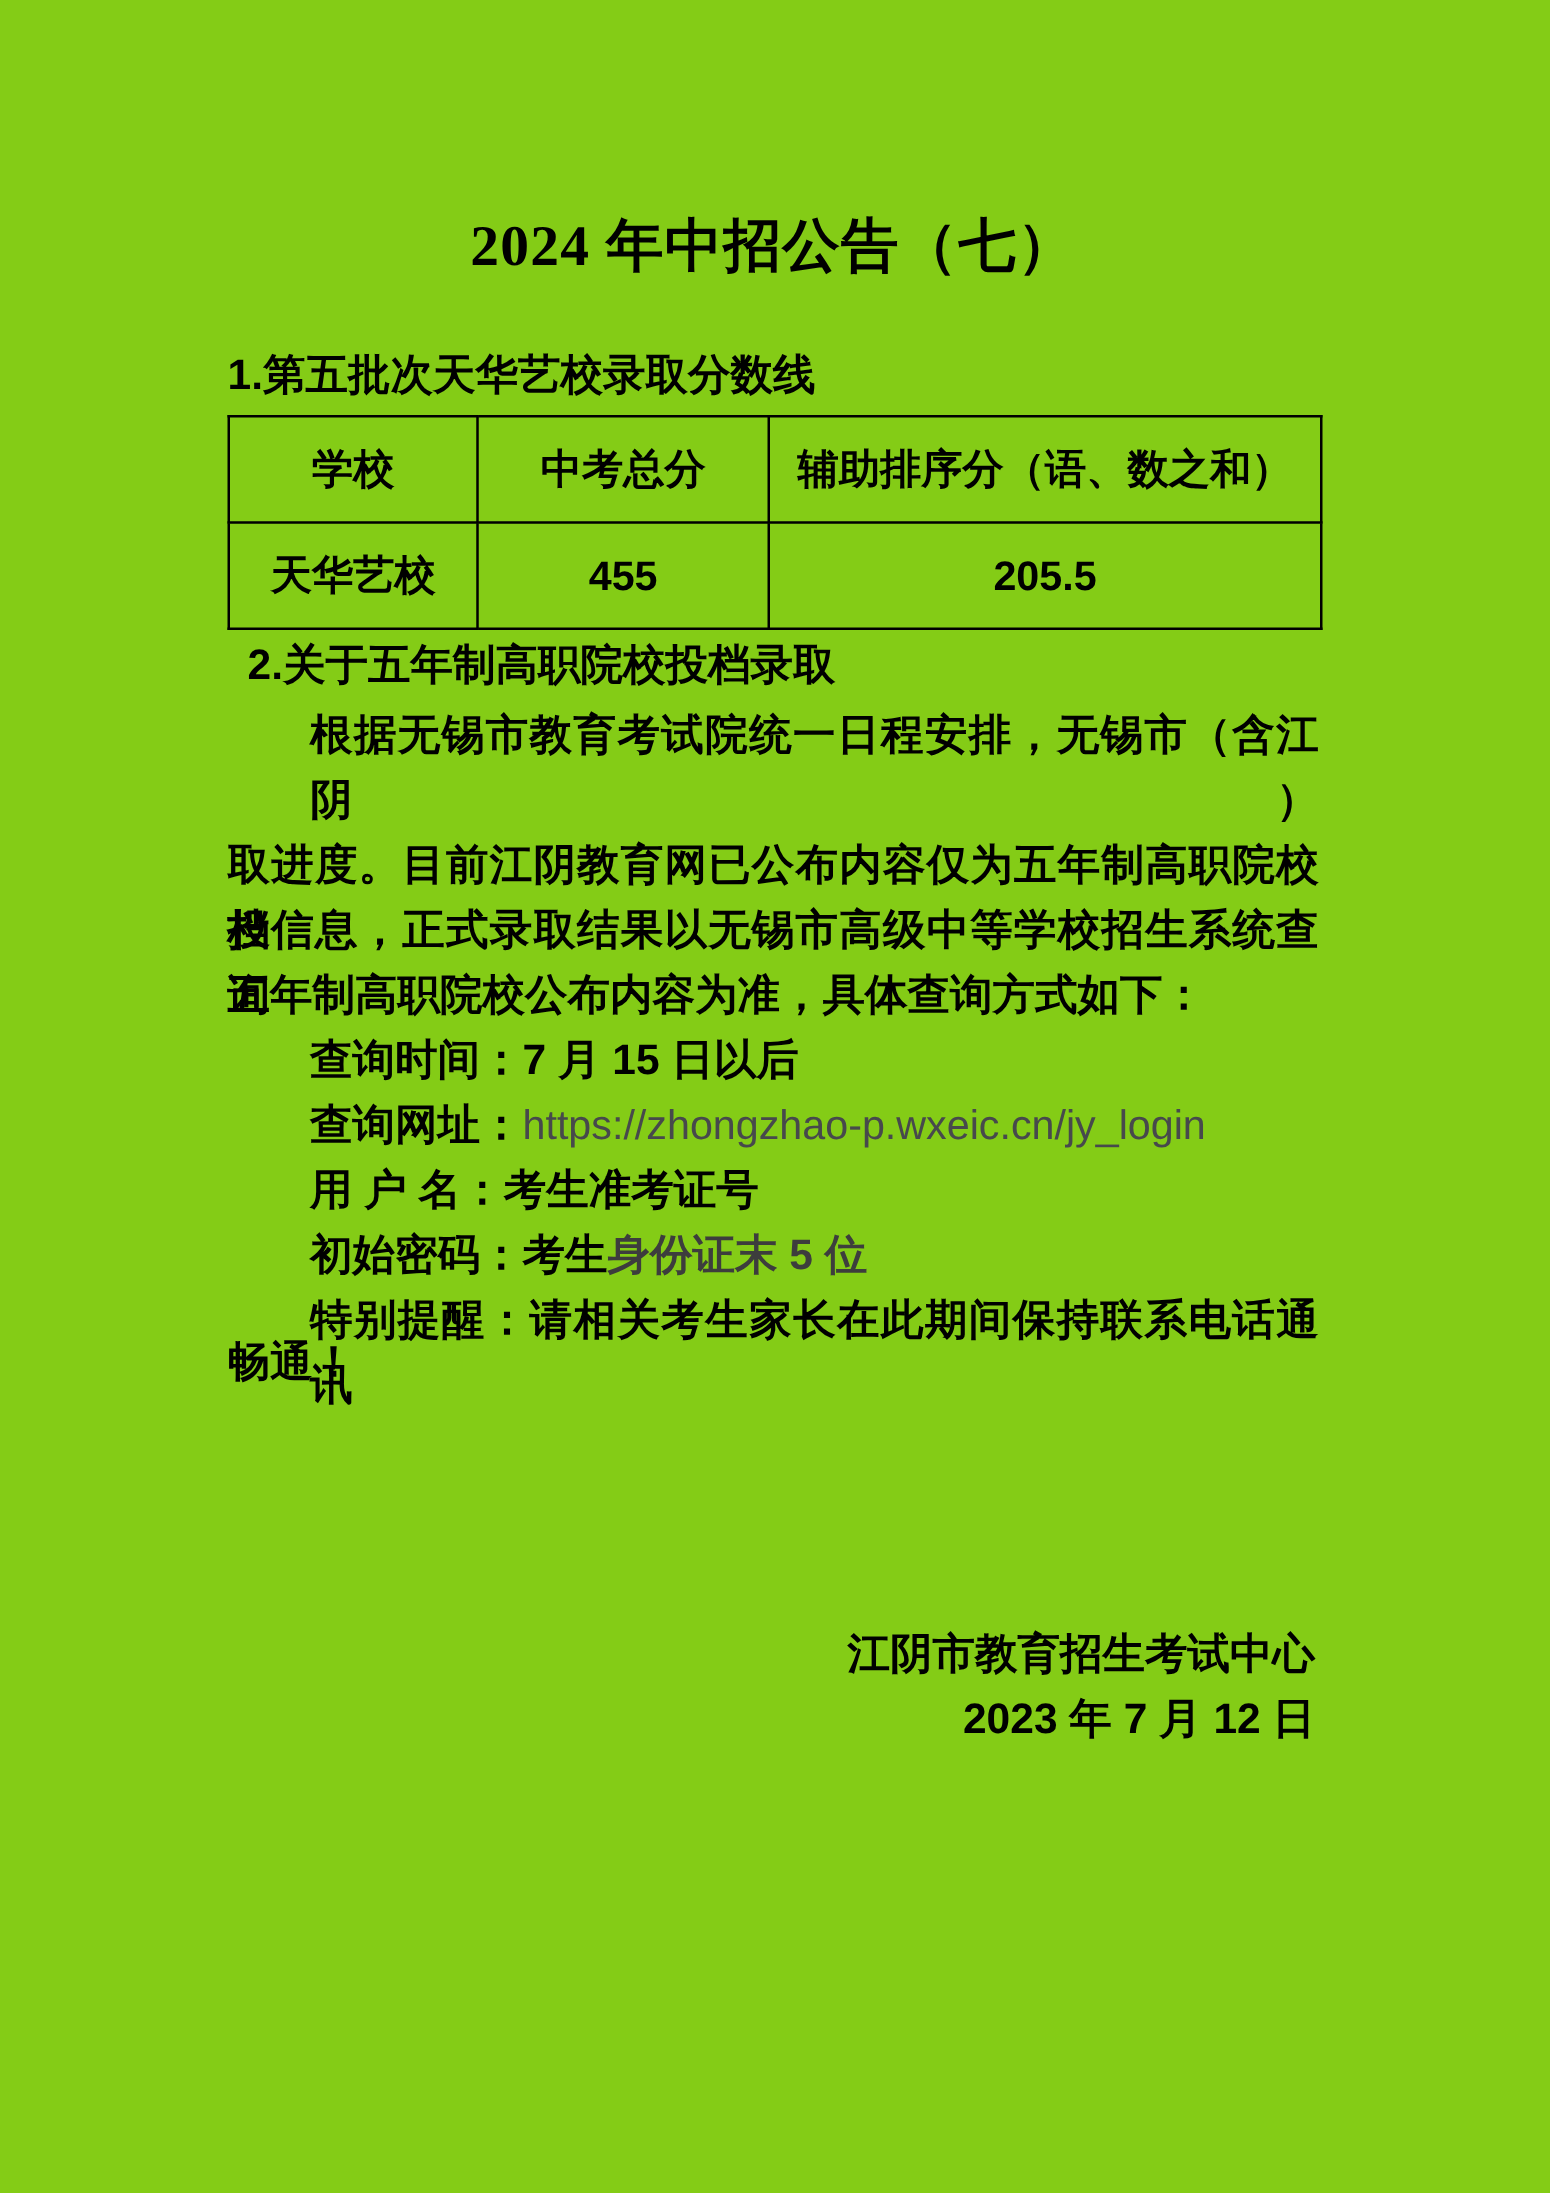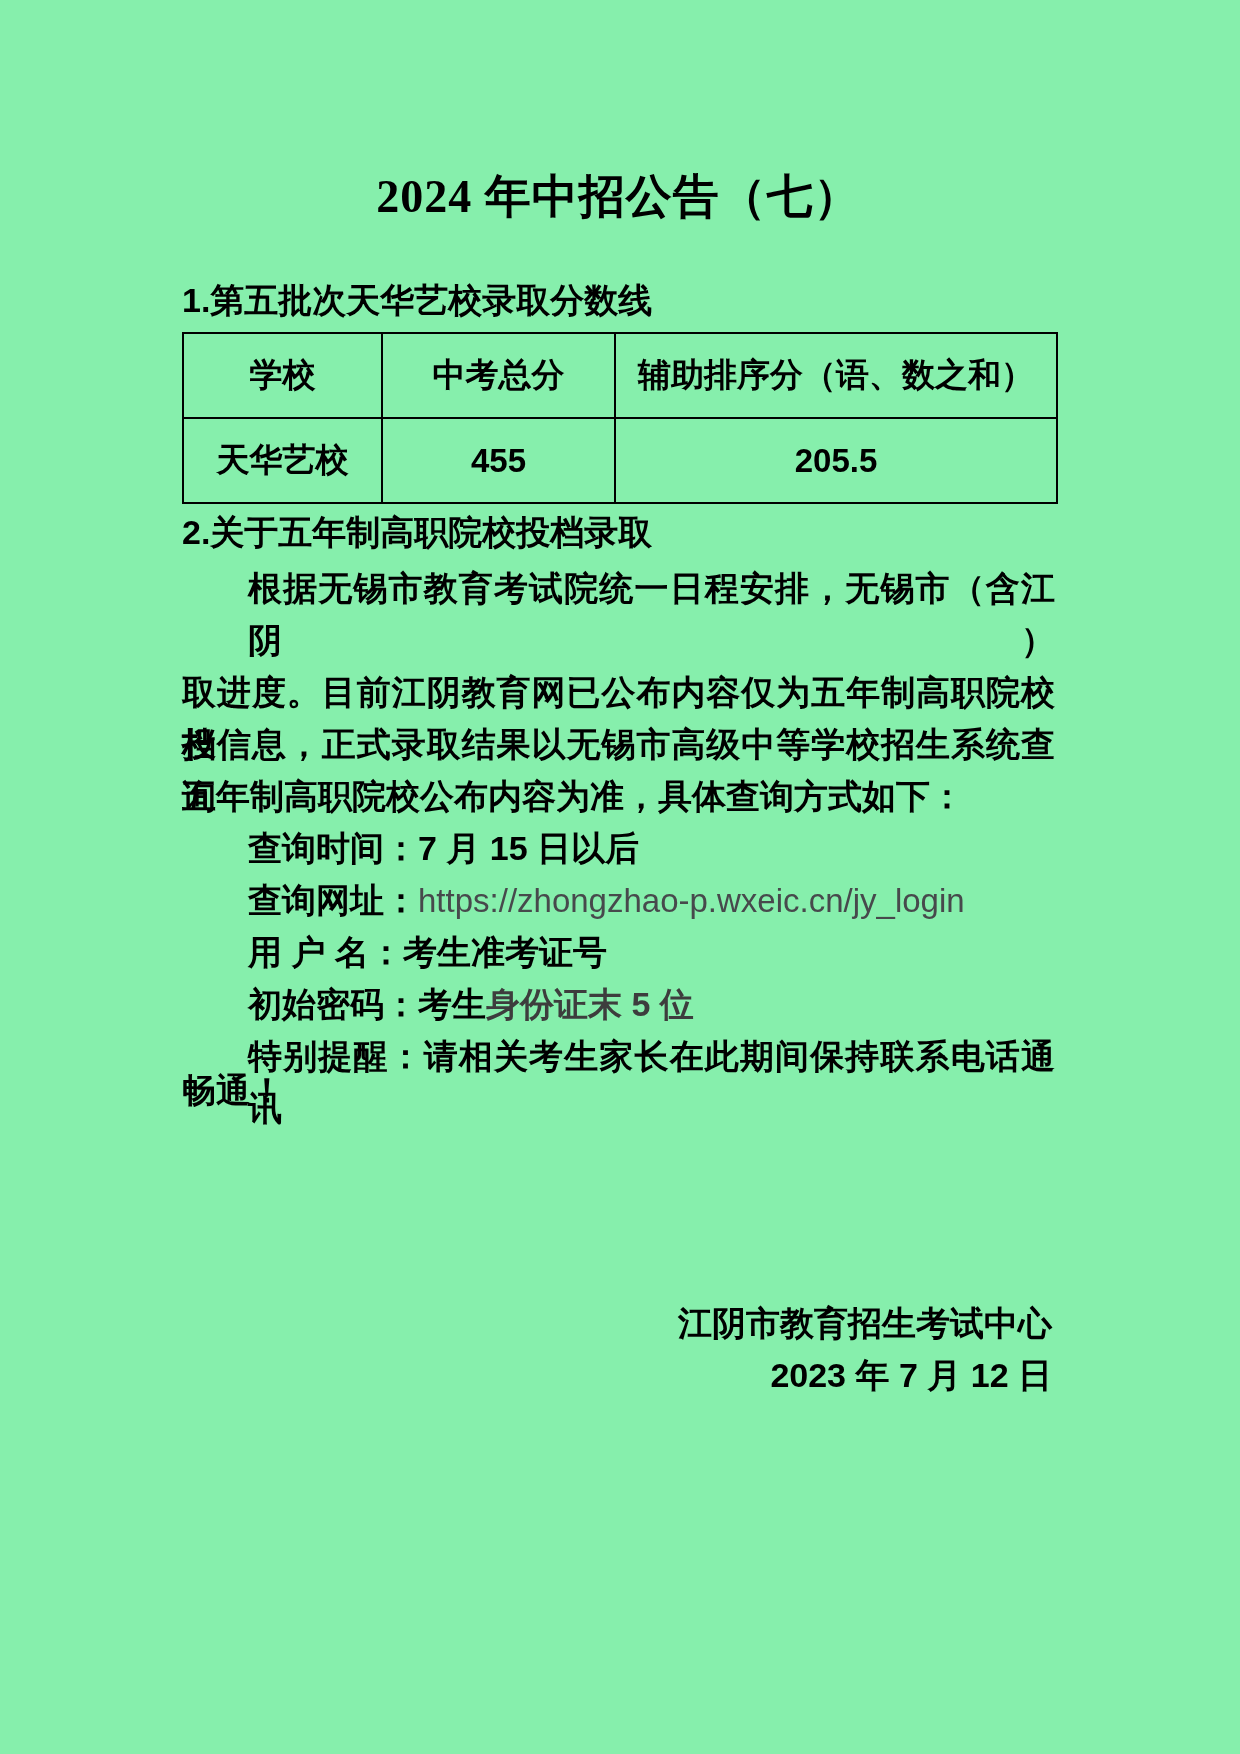--- a/index.html
+++ b/index.html
@@ -1,41 +1,41 @@
 <!DOCTYPE html>
 <html style="--text-color: #000000; --url-color: #47494c; --muted-color: #3d3d3d;"><head>
 <meta charset="utf-8">
 <style>
   html,body{margin:0;padding:0;background:#ffffff;}
   .page{
     position:relative;
     width:1240px;
     height:1754px;
-    background:#86efac;
+    background:#84cc16;
     font-family:"Liberation Sans","DejaVu Sans",sans-serif;
     color:var(--text-color,#000);
     overflow:hidden;
   }
   .doc-title{
     position:absolute;
     top:168px; left:182px; width:873px; height:58px;
     font-family:"Liberation Serif","DejaVu Serif",serif;
     font-size:46px; font-weight:700;
     text-align:center; line-height:58px;
     letter-spacing:1px;
     white-space:nowrap;
   }
   .sec-heading{
     position:absolute;
     left:182px; width:873px; height:52px;
     font-size:34px; font-weight:700; line-height:52px;
     white-space:nowrap;
   }
   .s1{ top:274px; }
-  .s2{ top:506px; }
+  .s2{ top:506px;margin-left:16px; }
   table.score-table{
     position:absolute;
     top:332px; left:182px;
     border-collapse:collapse;
     table-layout:fixed;
     width:874px;
   }
   table.score-table td{
     border:2px solid #000;
     text-align:center; vertical-align:middle;

